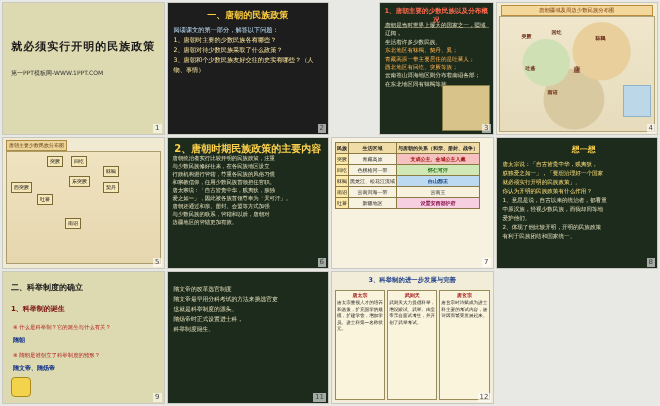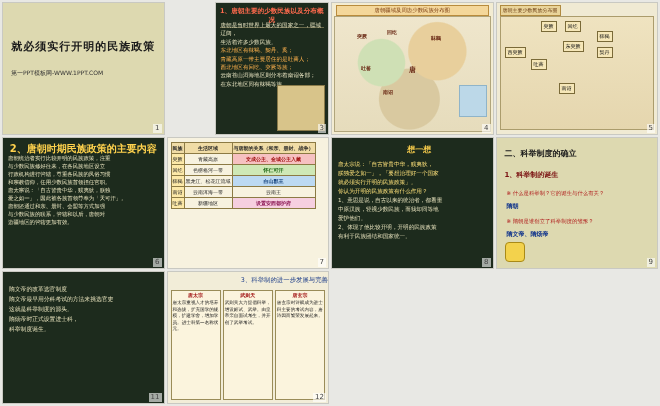--- a/index.html
+++ b/index.html
@@ -68,38 +68,50 @@
   .s9 .ico{position:absolute;left:8px;bottom:6px;width:18px;height:18px;border-radius:4px;background:#f3d24c;border:1px solid #a98a17;}
   
   .s10{background:#1d2b1d;}
   .s10 .bd{position:absolute;top:10px;left:6px;right:6px;font-size:5.8px;line-height:10px;color:#e6e1bb;}
   .s10 .y{color:#ffe27a;}
   
   .s11{background:#1d2b1d;}
   .s11 .bd{position:absolute;top:12px;left:6px;right:6px;font-size:5.8px;line-height:10px;color:#e6e1bb;}
   
   .s12{background:#f2edd8;}
-  .s12 .hd{position:absolute;top:4px;left:0;right:0;text-align:right;font-size:6.4px;color:#1f3f8a;font-weight:normal;}
+  .s12 .hd{position:absolute;top:4px;left:0;right:0;text-align:center;font-size:6.4px;color:#1f3f8a;font-weight:bold;}
   .s12 .cols{position:absolute;top:18px;left:3px;right:3px;bottom:3px;display:flex;gap:2px;}
   .s12 .col{flex:1;border:1px solid #9a8c58;background:#fbf4dd;font-size:4.6px;line-height:6.6px;color:#222;padding:1px;box-sizing:border-box;}
   .s12 .col .ch{display:block;text-align:center;color:#a01010;font-weight:bold;font-size:5px;margin-bottom:1px;}
 </style>
 </head>
 <body>
 
 <div id="grid">
 
   <div class="slide s1">
     <div class="canvas">
       <div class="t2">就必须实行开明的民族政策</div>
       <div class="t3">第一PPT模板网-WWW.1PPT.COM</div>
     </div>
     <span class="num">1</span>
   </div>
 
+  <div class="slide s2">
+    <div class="canvas">
+      <div class="hd">一、唐朝的民族政策</div>
+      <div class="bd">
+        <div>阅读课文的第一部分，解答以下问题：</div>
+        <div class="q">1、唐朝时主要的少数民族各有哪些？</div>
+        <div class="q">2、唐朝对待少数民族采取了什么政策？</div>
+        <div class="q">3、唐朝和个少数民族友好交往的史实有哪些？（人物、事情）</div>
+      </div>
+    </div>
+    <span class="num">2</span>
+  </div>
 
   <div class="slide s3">
     <div class="canvas">
       <div class="hd">1、唐朝主要的少数民族以及分布概况</div>
       <div class="bd">
         <div>唐朝是当时世界上最大的国家之一，疆域辽阔，</div>
         <div>生活着许多少数民族。</div>
         <div class="orange">东北地区有靺鞨、契丹、奚；</div>
         <div class="orange">青藏高原一带主要居住的是吐蕃人；</div>
         <div class="orange">西北地区有回纥、突厥等族；</div>

